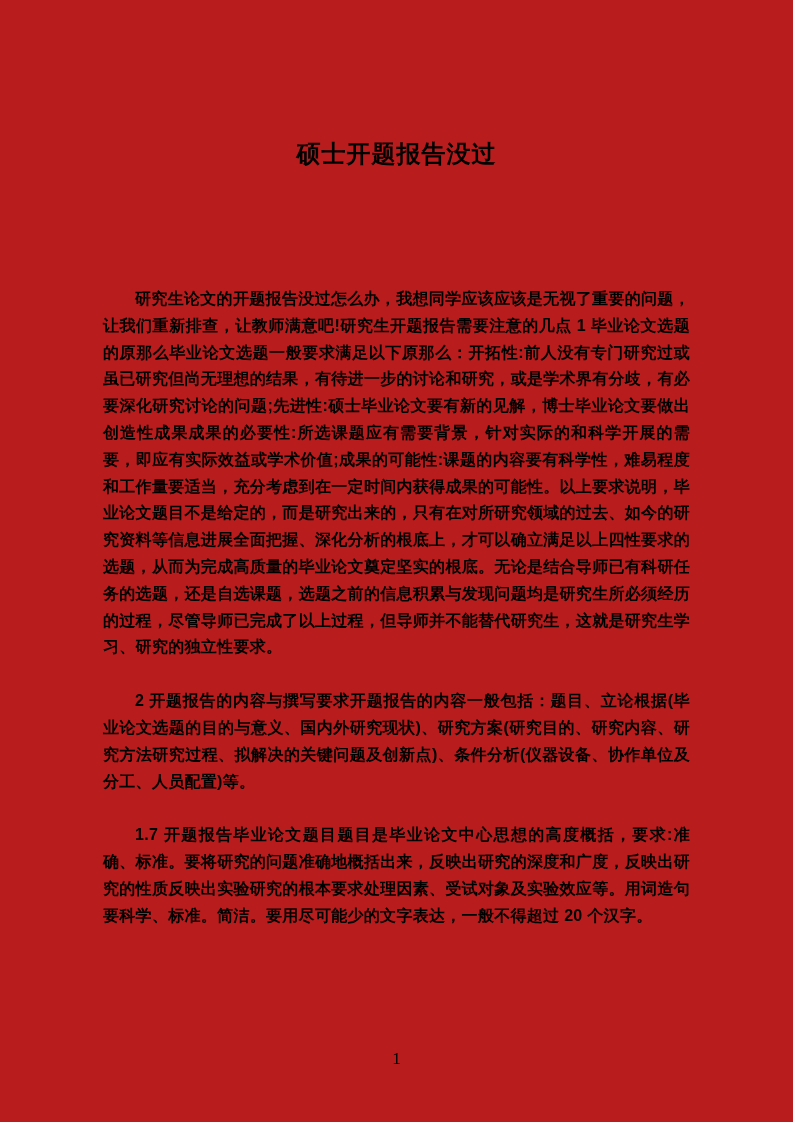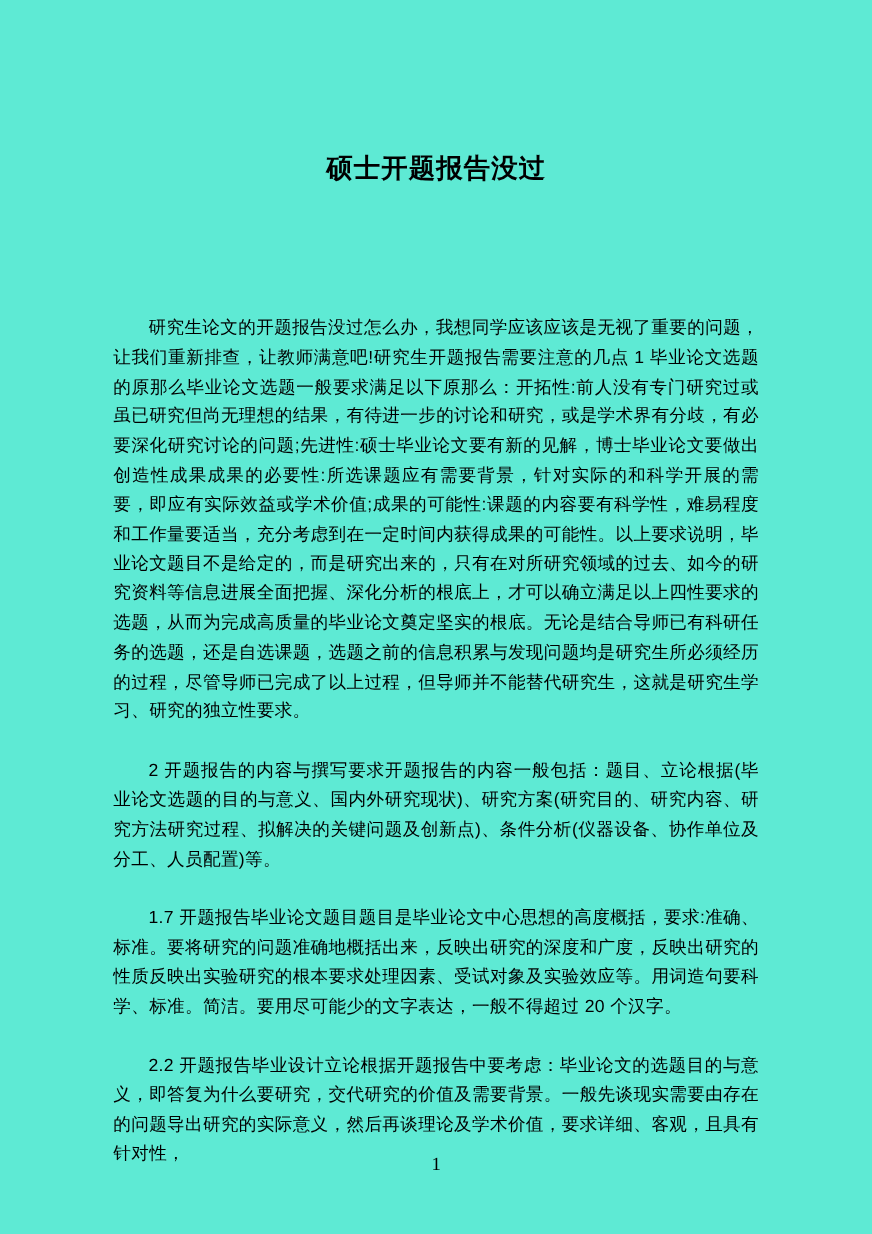--- a/index.html
+++ b/index.html
@@ -4,39 +4,40 @@
 <style>
   html, body {
     margin: 0;
     padding: 0;
     background: #ffffff;
   }
   .page {
     position: relative;
     width: 793px;
     height: 1122px;
-    background: #5eead4;
+    background: #b91c1c;
     overflow: hidden;
     font-family: "Liberation Sans", sans-serif;
     color: #000000;
   }
   .doc-title {
     margin: 0;
     padding-top: 137px;
     text-align: center;
     font-size: 24px;
     line-height: 33px;
     font-weight: bold;
     letter-spacing: 1px;
   }
   .doc-body {
     position: absolute;
     top: 286px;
     left: 103px;
     width: 587px;
+    font-weight: bold;
   }
   .doc-par {
     margin: 0 0 27px 0;
     font-size: 16px;
     line-height: 26.8px;
     text-align: justify;
     text-indent: 32px;
     word-break: break-all;
     letter-spacing: 0.3px;
   }
@@ -56,18 +57,17 @@
 <body>
 
 <div class="page">
 
   <h1 class="doc-title">硕士开题报告没过</h1>
 
   <div class="doc-body">
     <p class="doc-par">研究生论文的开题报告没过怎么办，我想同学应该应该是无视了重要的问题，让我们重新排查，让教师满意吧!研究生开题报告需要注意的几点 1 毕业论文选题的原那么毕业论文选题一般要求满足以下原那么：开拓性:前人没有专门研究过或虽已研究但尚无理想的结果，有待进一步的讨论和研究，或是学术界有分歧，有必要深化研究讨论的问题;先进性:硕士毕业论文要有新的见解，博士毕业论文要做出创造性成果成果的必要性:所选课题应有需要背景，针对实际的和科学开展的需要，即应有实际效益或学术价值;成果的可能性:课题的内容要有科学性，难易程度和工作量要适当，充分考虑到在一定时间内获得成果的可能性。以上要求说明，毕业论文题目不是给定的，而是研究出来的，只有在对所研究领域的过去、如今的研究资料等信息进展全面把握、深化分析的根底上，才可以确立满足以上四性要求的选题，从而为完成高质量的毕业论文奠定坚实的根底。无论是结合导师已有科研任务的选题，还是自选课题，选题之前的信息积累与发现问题均是研究生所必须经历的过程，尽管导师已完成了以上过程，但导师并不能替代研究生，这就是研究生学习、研究的独立性要求。</p>
     <p class="doc-par">2 开题报告的内容与撰写要求开题报告的内容一般包括：题目、立论根据(毕业论文选题的目的与意义、国内外研究现状)、研究方案(研究目的、研究内容、研究方法研究过程、拟解决的关键问题及创新点)、条件分析(仪器设备、协作单位及分工、人员配置)等。</p>
     <p class="doc-par">1.7 开题报告毕业论文题目题目是毕业论文中心思想的高度概括，要求:准确、标准。要将研究的问题准确地概括出来，反映出研究的深度和广度，反映出研究的性质反映出实验研究的根本要求处理因素、受试对象及实验效应等。用词造句要科学、标准。简洁。要用尽可能少的文字表达，一般不得超过 20 个汉字。</p>
-    <p class="doc-par">2.2 开题报告毕业设计立论根据开题报告中要考虑：毕业论文的选题目的与意义，即答复为什么要研究，交代研究的价值及需要背景。一般先谈现实需要由存在的问题导出研究的实际意义，然后再谈理论及学术价值，要求详细、客观，且具有针对性，</p>
   </div>
 
   <div class="page-number">1</div>
 
 </div>
 
 </body></html>

